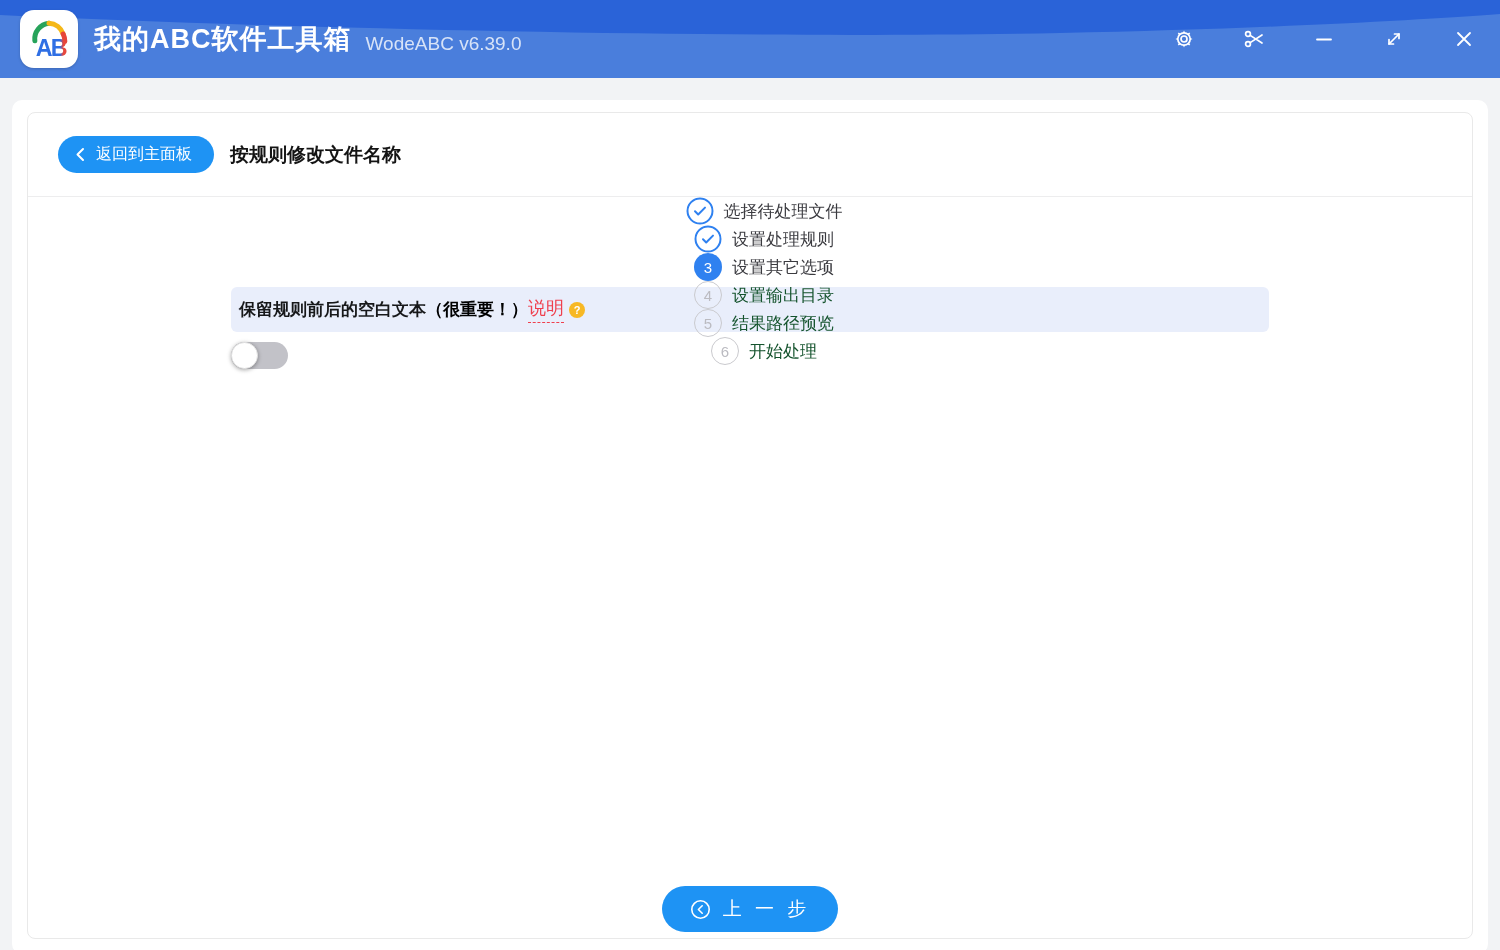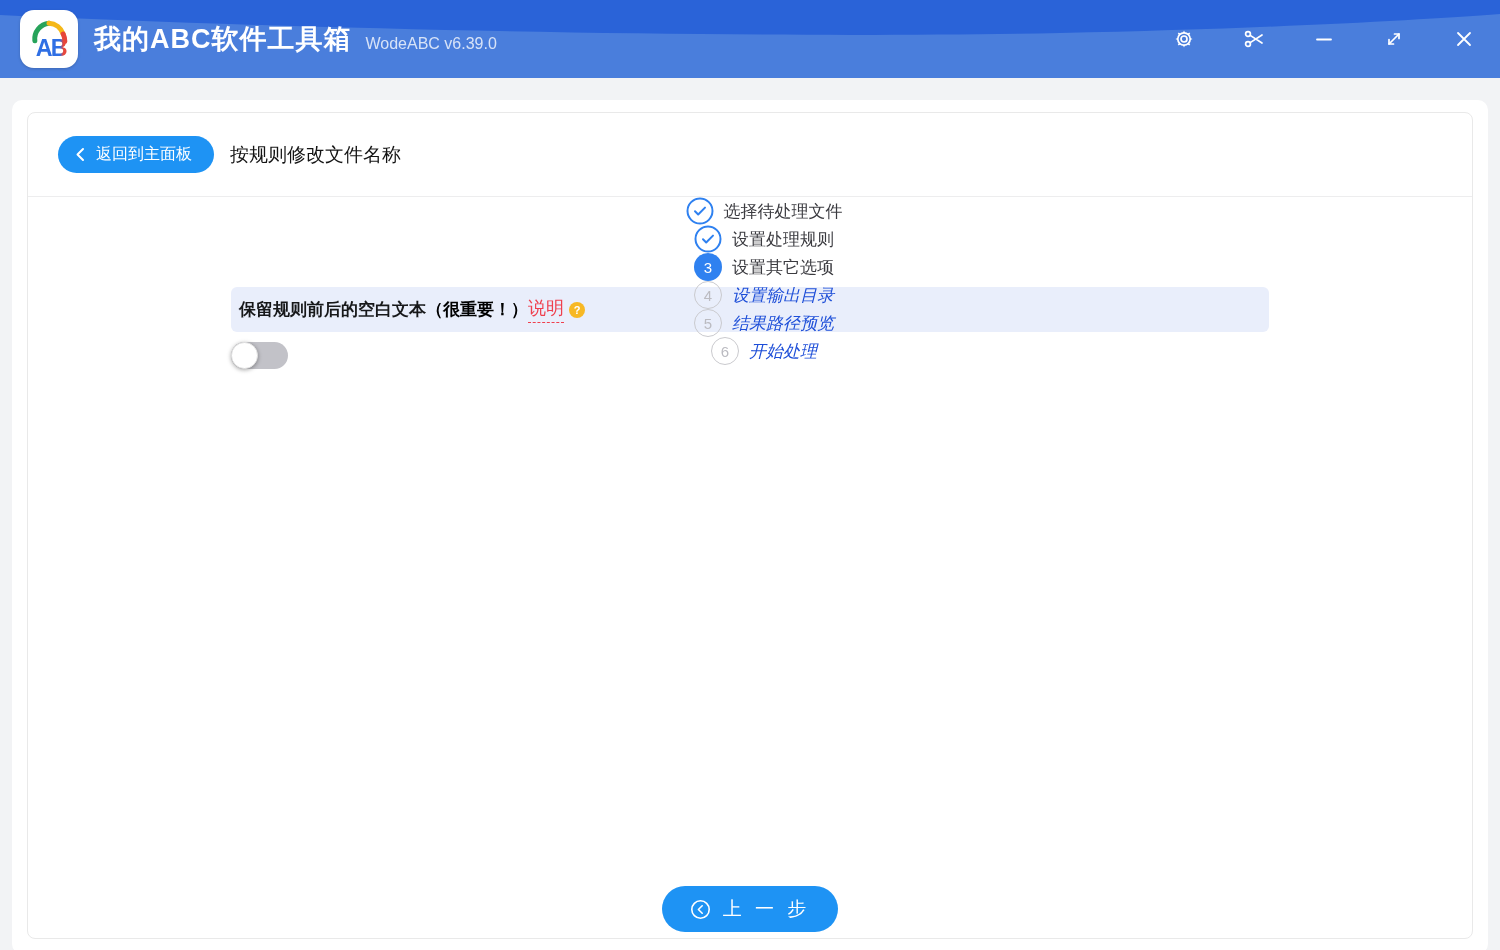--- a/index.html
+++ b/index.html
@@ -9,50 +9,50 @@
 
   
   .titlebar { position:relative; width:1500px; height:78px;
     background:#4a7edc; overflow:hidden; }
   .titlebar-wave { position:absolute; left:0; top:0; width:100%; height:100%; }
   .titlebar-inner { position:relative; height:100%; display:flex; align-items:center; padding-left:20px; }
   .app-logo { width:58px; height:58px; background:#fff; border-radius:14px;
     display:flex; align-items:center; justify-content:center;
     box-shadow:0 1px 3px rgba(0,0,0,.18); }
   .app-title { margin-left:16px; color:#fff; font-size:27px; font-weight:bold; letter-spacing:1px; }
-  .app-version { margin-left:14px; margin-top:10px; color:rgba(255,255,255,.78); font-size:16px; }
+  .app-version { margin-left:14px; margin-top:10px; color:rgba(255,255,255,.78); font-size:19px; }
   .win-controls { position:absolute; top:0; right:24px; height:78px;
     display:flex; align-items:center; gap:46px; }
   .win-btn { width:24px; height:24px; display:flex; align-items:center; justify-content:center; cursor:pointer; }
   .win-btn svg { display:block; }
 
   
   .main { position:absolute; left:0; top:90px; width:1500px; height:872px; background:#f2f3f5; }
   .outer-panel { position:absolute; left:12px; right:12px; top:10px; bottom:8px;
     background:#fff; border-radius:10px; }
   .card { position:absolute; left:15px; right:15px; top:12px; bottom:15px;
     background:#fff; border:1px solid #e9e9e9; border-radius:8px; overflow:hidden; }
 
   
   .card-header { height:83px; display:flex; align-items:center; padding-left:30px; }
   .back-btn { height:37px; border-radius:19px; background:#1e93f4; color:#fff;
     display:flex; align-items:center; padding:0 22px 0 16px; gap:9px;
     font-size:16px; border:none; cursor:pointer; }
-  .page-title { margin-left:16px; font-size:19px; font-weight:normal; color:#141414; }
+  .page-title { margin-left:16px; font-size:19px; font-weight:bold; color:#141414; }
   .header-divider { height:1px; background:#ededee; }
 
   
   .stepper { height:88px; display:flex; align-items:center; padding:0 28px 0 56px;flex-direction:column; }
   .step { display:flex; align-items:center; flex:0 0 auto; }
   .step-circle { width:28px; height:28px; border-radius:50%; flex:0 0 auto;
     display:flex; align-items:center; justify-content:center; font-size:15px; }
   .step-circle.active { background:#2f81f0; color:#fff; }
   .step-circle.pending { border:1.5px solid #cacace; color:#bbbbc1; }
   .step-label { margin-left:10px; font-size:17px; color:#3b3b40; white-space:nowrap; }
-  .step-label.pending { color:#1d4ed8;font-style:italic; }
+  .step-label.pending { color:#14532d; }
   .connector { flex:1 1 0; height:2px; margin:0 13px; border-radius:1px; background:#dfdfe2; }
   .connector.done { background:#2f81f0; }
 
   
   .option-row { margin:2px 203px 0 203px; height:45px; background:#e9eefb;
     border-radius:6px; display:flex; align-items:center; padding-left:8px; }
   .option-label { font-size:17px; font-weight:bold; color:#17181a; }
   .option-important { font-size:17px; font-weight:bold; color:#000000; }
   .help-link { font-size:18px; color:#ef3f4d;
     border-bottom:1px dashed #ef3f4d; padding-bottom:2px; cursor:pointer; }

